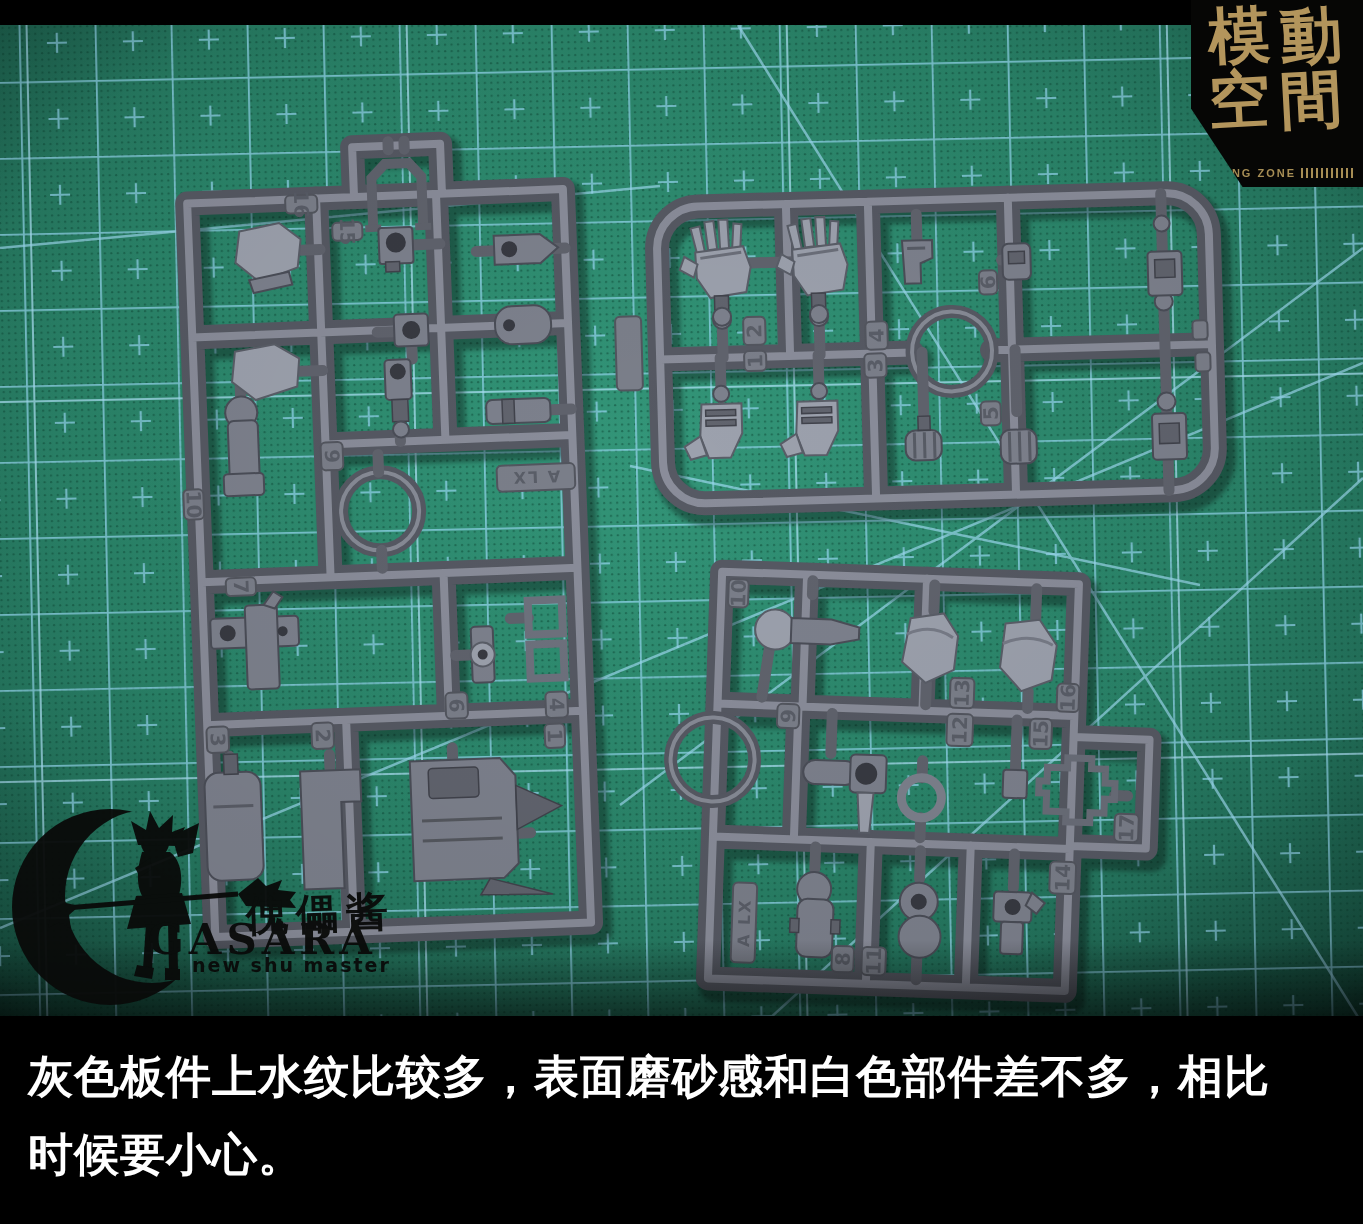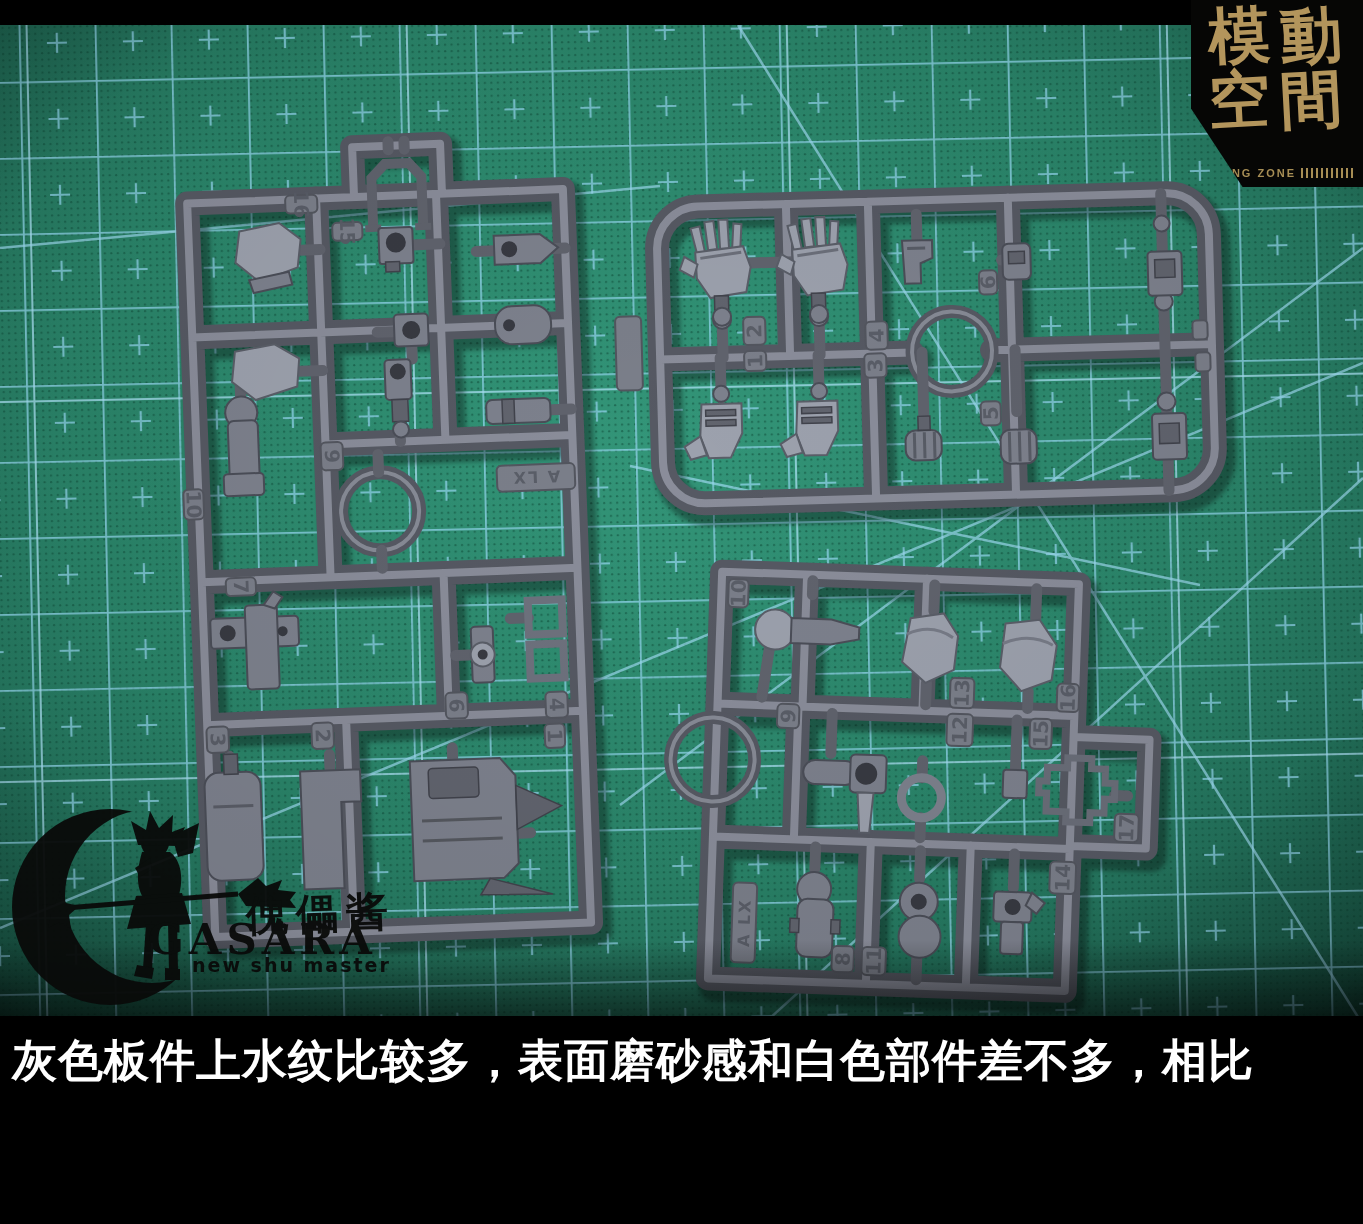--- a/index.html
+++ b/index.html
@@ -32,21 +32,21 @@
   .tagline{position:absolute;bottom:8px;right:10px;font-size:11px;font-weight:bold;
            letter-spacing:2px;color:#a78e55;white-space:nowrap;}
   .bars{display:inline-block;width:52px;height:10px;margin-left:5px;vertical-align:-1px;
         background:repeating-linear-gradient(90deg,#a78e55 0 2px,transparent 2px 5px);}
 
   
 
   
   .caption{position:absolute;left:0;right:0;top:1016px;height:208px;background:#000;
            padding:14px 12px 0 12px;box-sizing:border-box;}
-  .caption p{margin:0;color:#fff;font-size:45px;font-weight:bold;line-height:62px;
+  .caption p{margin:16px;color:#fff;font-size:45px;font-weight:bold;line-height:62px;
              letter-spacing:1px;font-family:"Liberation Sans",sans-serif;white-space:nowrap;}
 </style>
 </head>
 <body>
 
 <div class="stage">
 
 <svg class="scene" width="1363" height="1224" viewBox="0 0 1363 1224">
   <defs>
     <radialGradient id="matg" cx="48%" cy="42%" r="80%">
@@ -401,15 +401,16 @@
     <span>空</span>
     <span>間</span>
   </div>
   <div class="tagline">
     <span>SAYING ZONE</span><span class="bars"></span>
   </div>
 </div>
 
 <div class="caption">
   <p>灰色板件上水纹比较多，表面磨砂感和白色部件差不多，相比</p>
+  <p>时候要小心。</p>
 </div>
 
 </div>
 
 </body></html>

